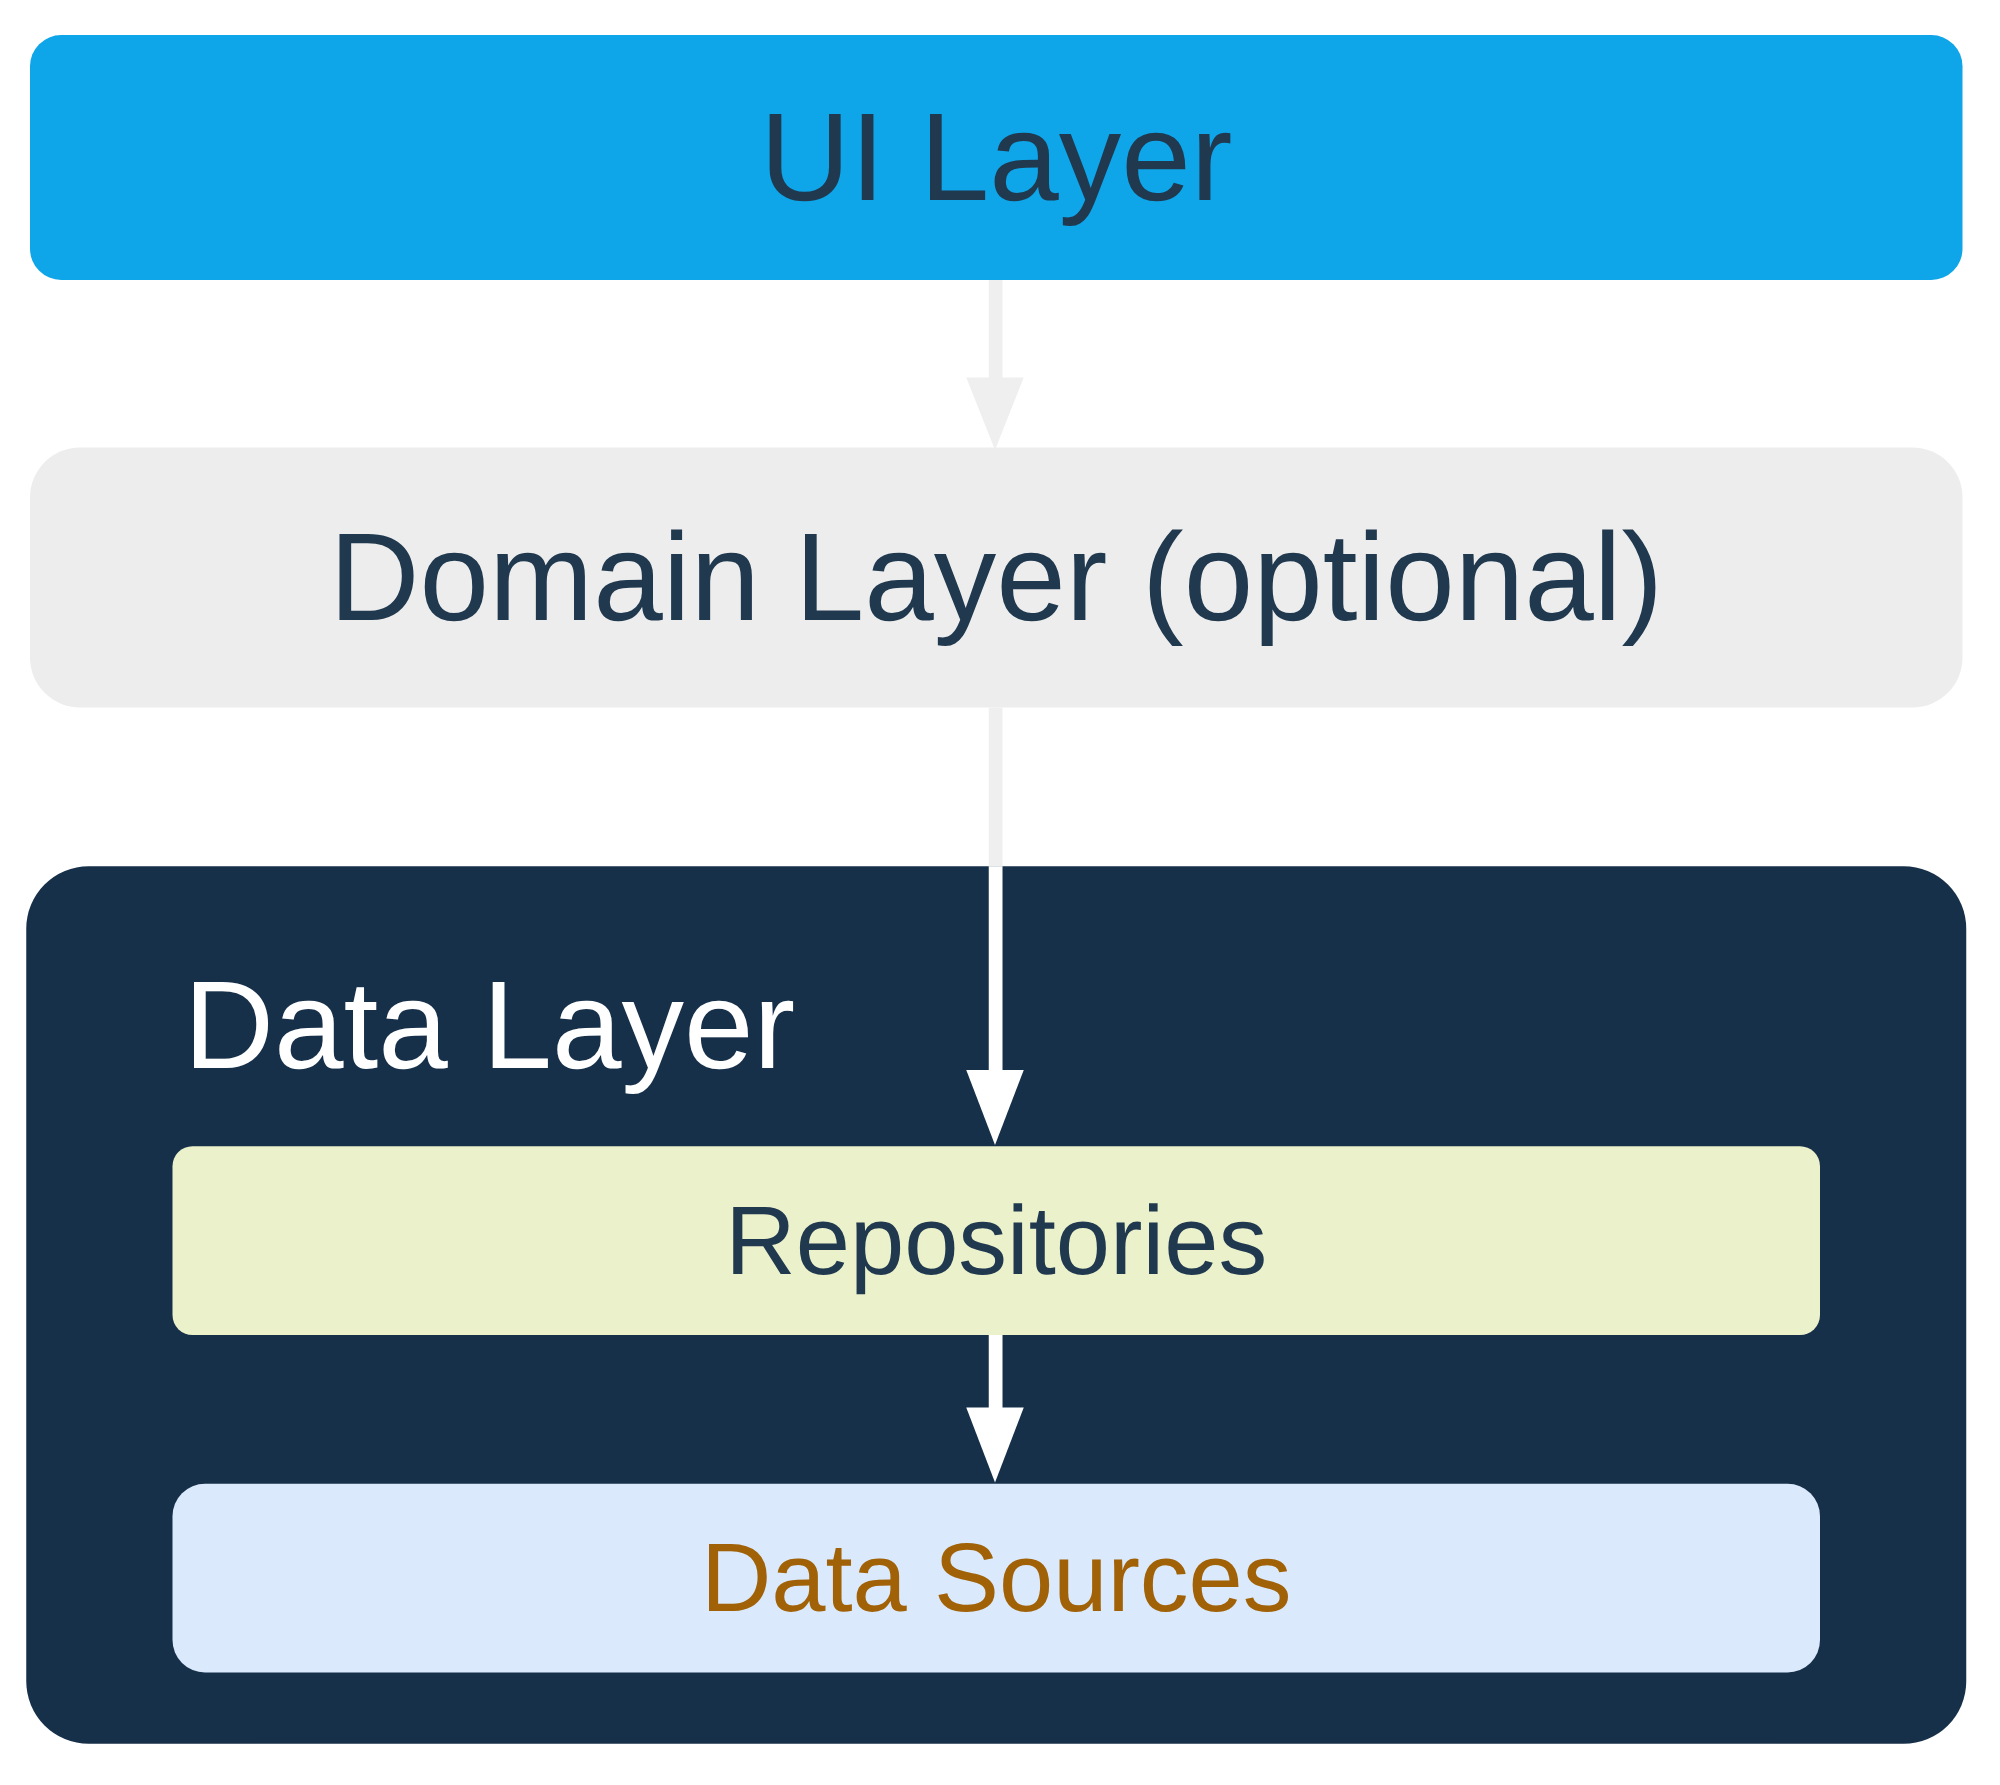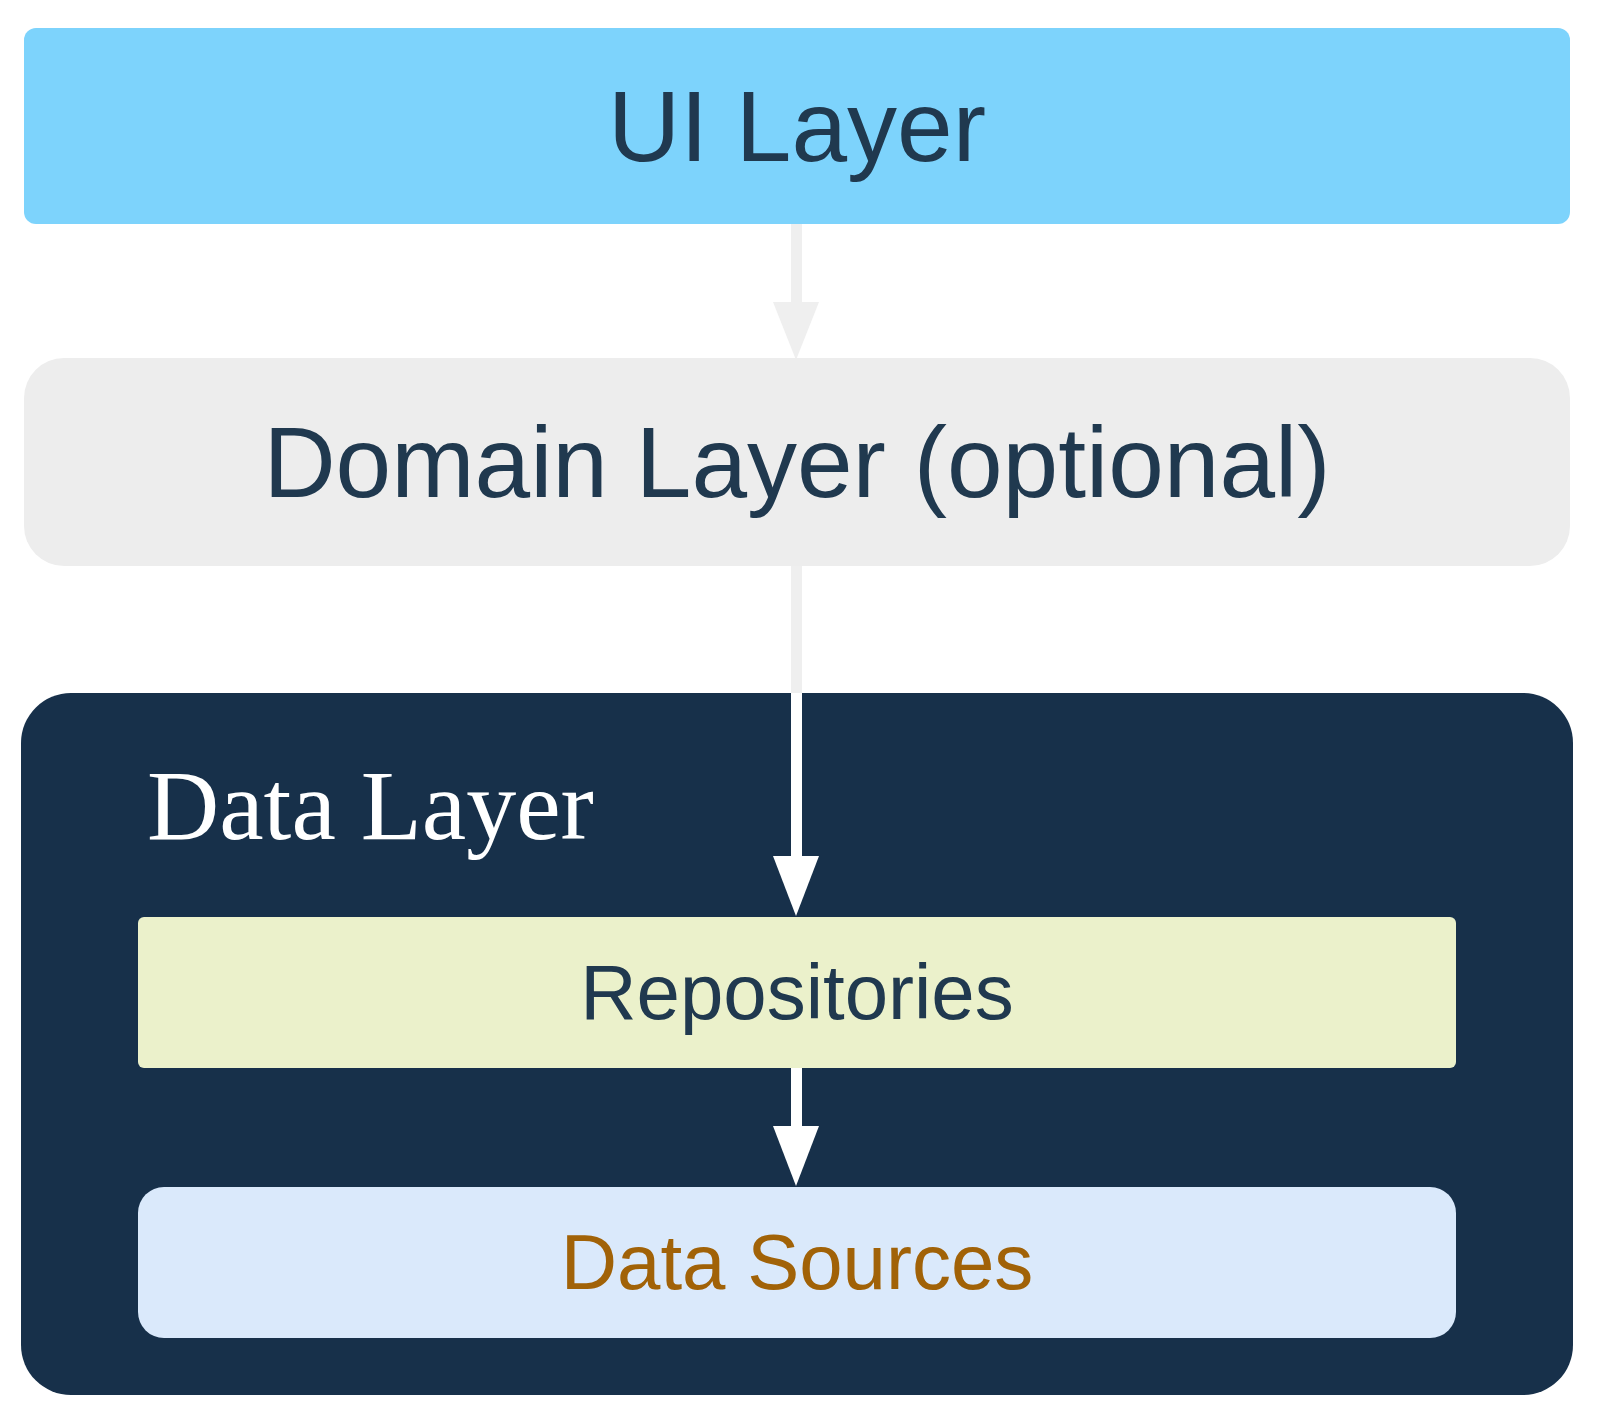--- a/index.html
+++ b/index.html
@@ -18,54 +18,53 @@
   .node {
     position: absolute;
     display: flex;
     align-items: center;
     justify-content: center;
     box-sizing: border-box;
   }
   .node-ui {
     left: 24px; top: 28px;
     width: 1546px; height: 196px;
-    background: #7dd3fc;
-    border-radius: 12px;
+    background: #0ea5e9;
+    border-radius: 25px;
     color: #20394F;
     font-size: 100px;
   }
   .node-domain {
     left: 24px; top: 358px;
     width: 1546px; height: 208px;
     background: #EDEDED;
     border-radius: 40px;
     color: #20394F;
     font-size: 100px;
   }
   .node-datalayer {
     left: 21px; top: 693px;
     width: 1552px; height: 702px;
     background: #17304A;
     border-radius: 50px;
     display: block;
   }
   .datalayer-title {
     position: absolute;
-    left: 126px; top: 58px;
+    left: 126px; top: 72px;
     color: #ffffff;
     font-size: 100px;
     line-height: 1.1;
     white-space: nowrap;
-    font-family: Liberation Serif, serif;
   }
   .node-repositories {
     left: 138px; top: 917px;
     width: 1318px; height: 151px;
     background: #EBF1CB;
-    border-radius: 6px;
+    border-radius: 16px;
     color: #20394F;
     font-size: 78px;
   }
   .node-datasources {
     left: 138px; top: 1187px;
     width: 1318px; height: 151px;
     background: #DAE9FB;
     border-radius: 26px;
     color: #a16207;
     font-size: 78px;

